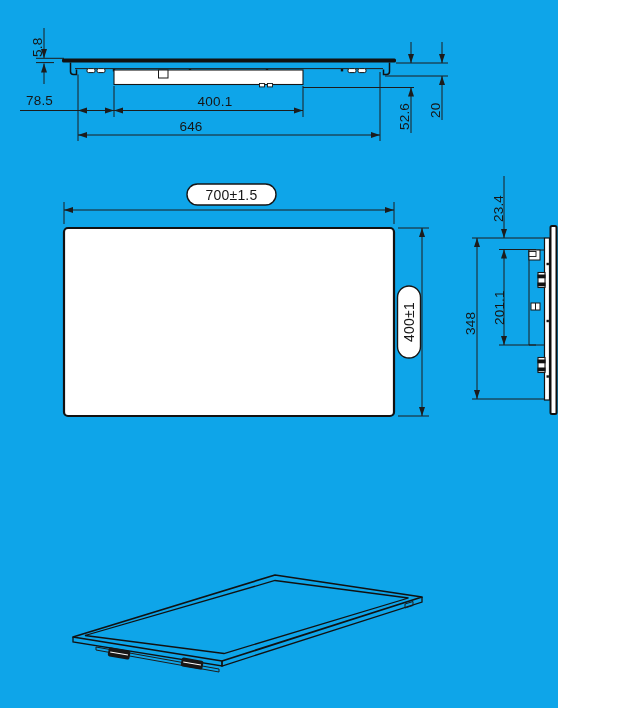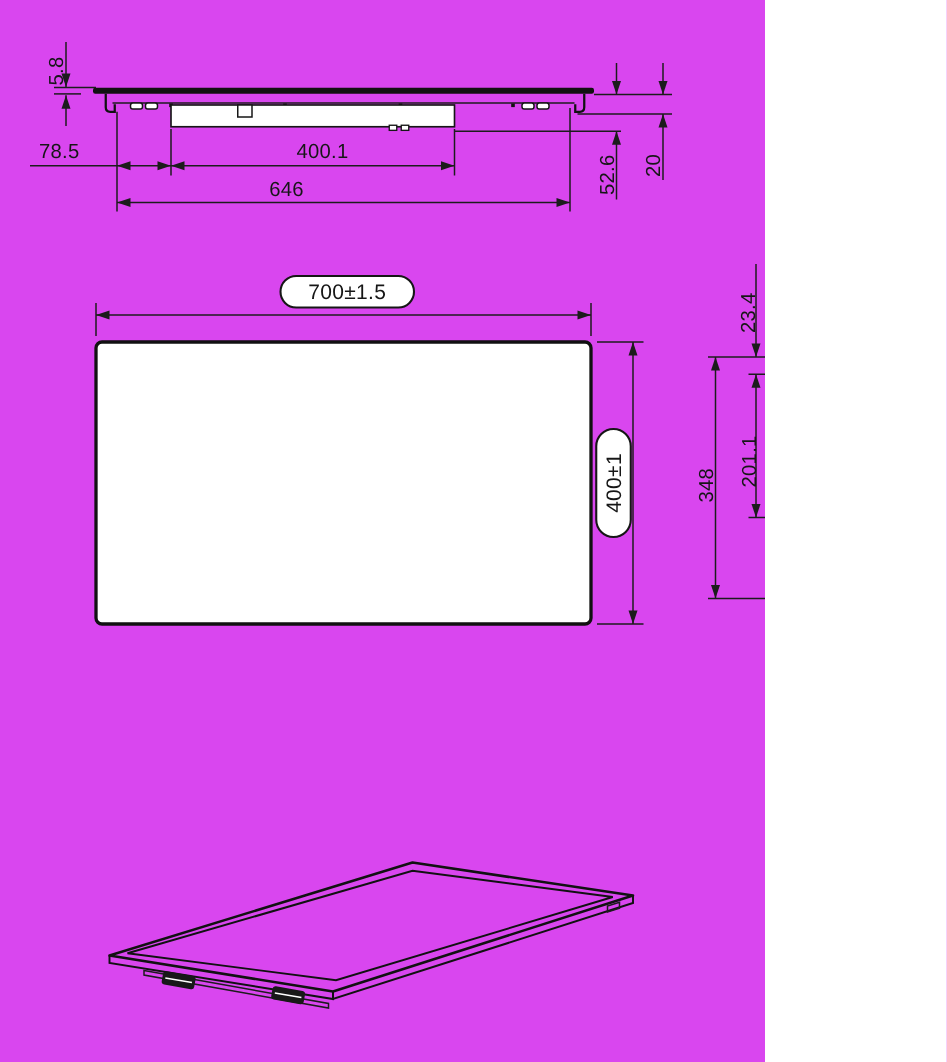--- a/index.html
+++ b/index.html
@@ -1,16 +1,16 @@
 <!DOCTYPE html>
 <html><head>
 <meta charset="utf-8">
 <style>
   html,body{margin:0;padding:0;background:#ffffff;}
-  .stage{position:relative;width:510px;height:708px;background:#d946ef;overflow:hidden;
+  .stage{position:relative;width:558px;height:708px;background:#0ea5e9;overflow:hidden;
          font-family:"Liberation Sans", sans-serif;}
   svg{display:block;}
   .dim-text{font-family:"Liberation Sans", sans-serif;font-size:13.5px;fill:#161616;letter-spacing:.2px;}
   .dim-text-lg{font-family:"Liberation Sans", sans-serif;font-size:14px;fill:#161616;letter-spacing:.2px;}
   .thin{stroke:#1c1c1c;stroke-width:1;fill:none;}
   .edge{stroke:#111111;stroke-width:1.3;fill:none;}
   .edge2{stroke:#111111;stroke-width:1.7;fill:none;stroke-linejoin:round;}
   .arr{fill:#1c1c1c;stroke:none;}
   .whitebox{fill:#ffffff;stroke:#161616;}
 </style>

